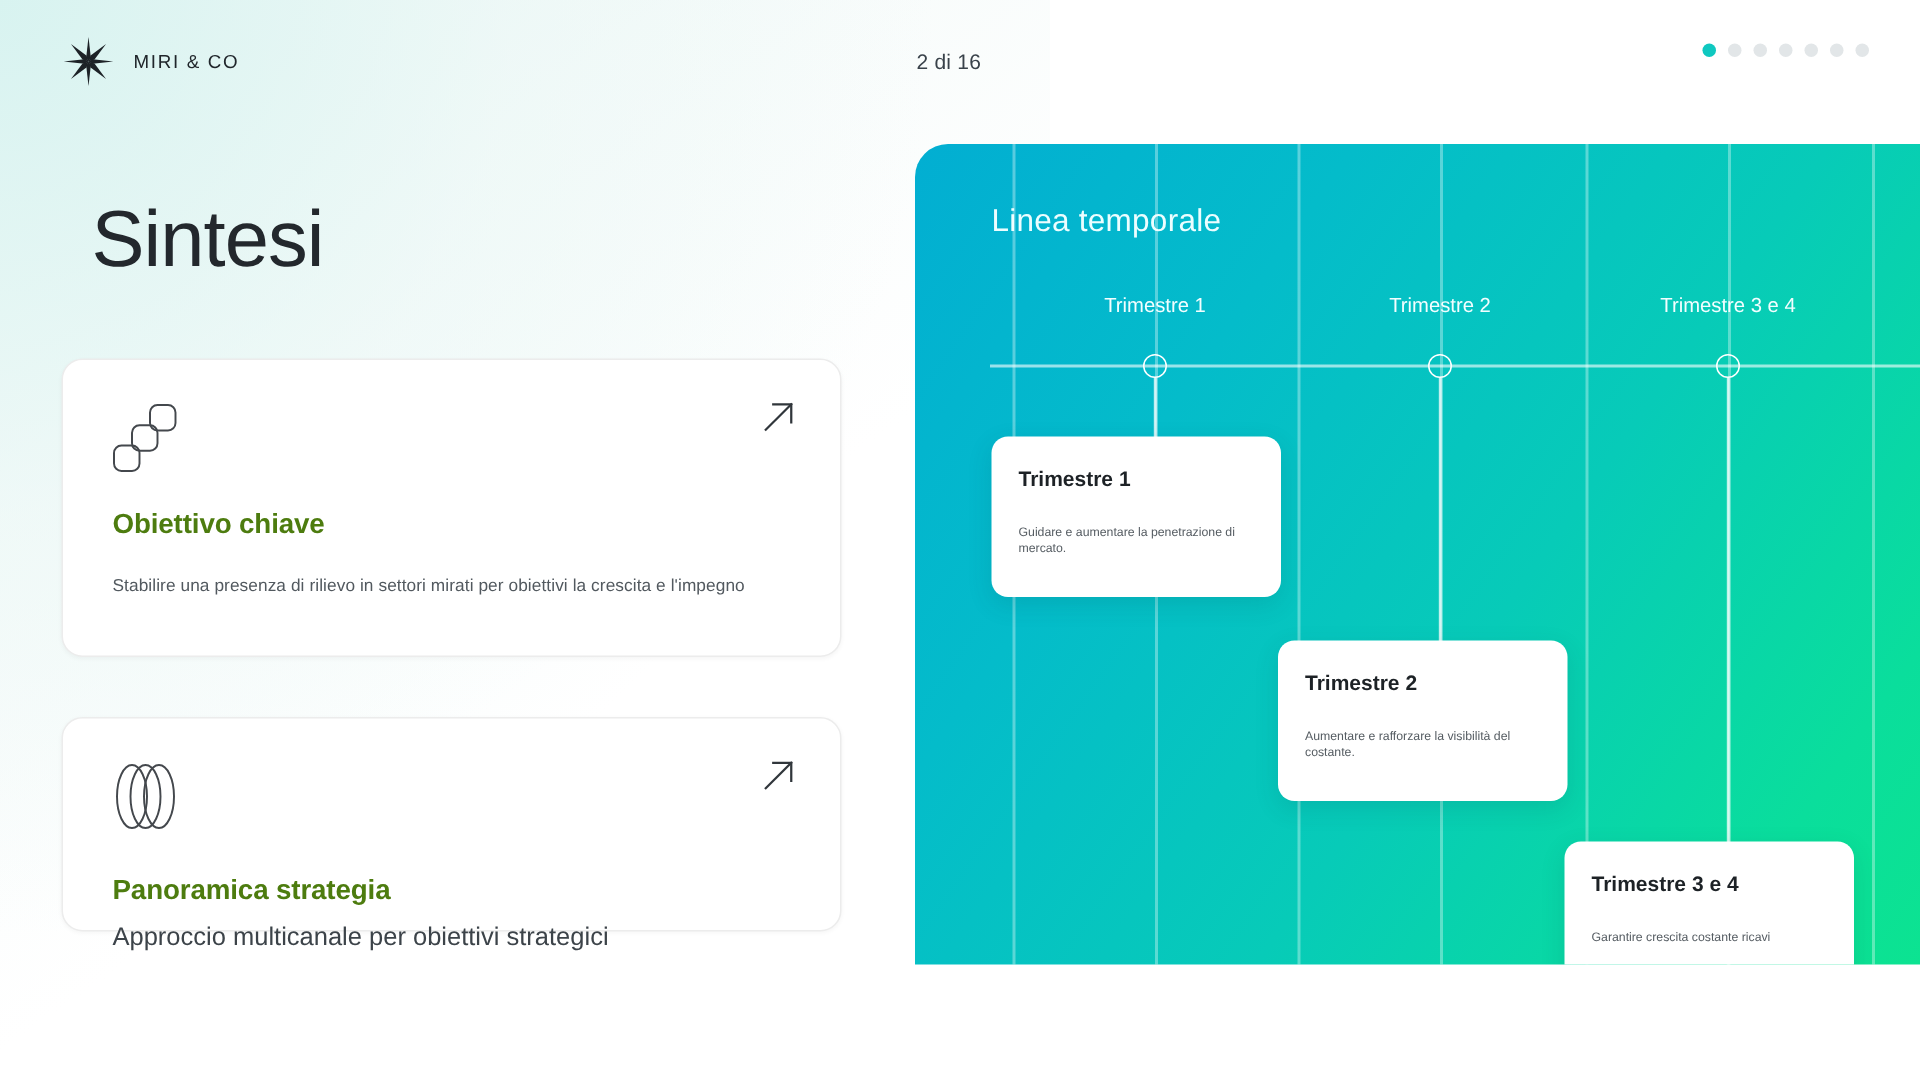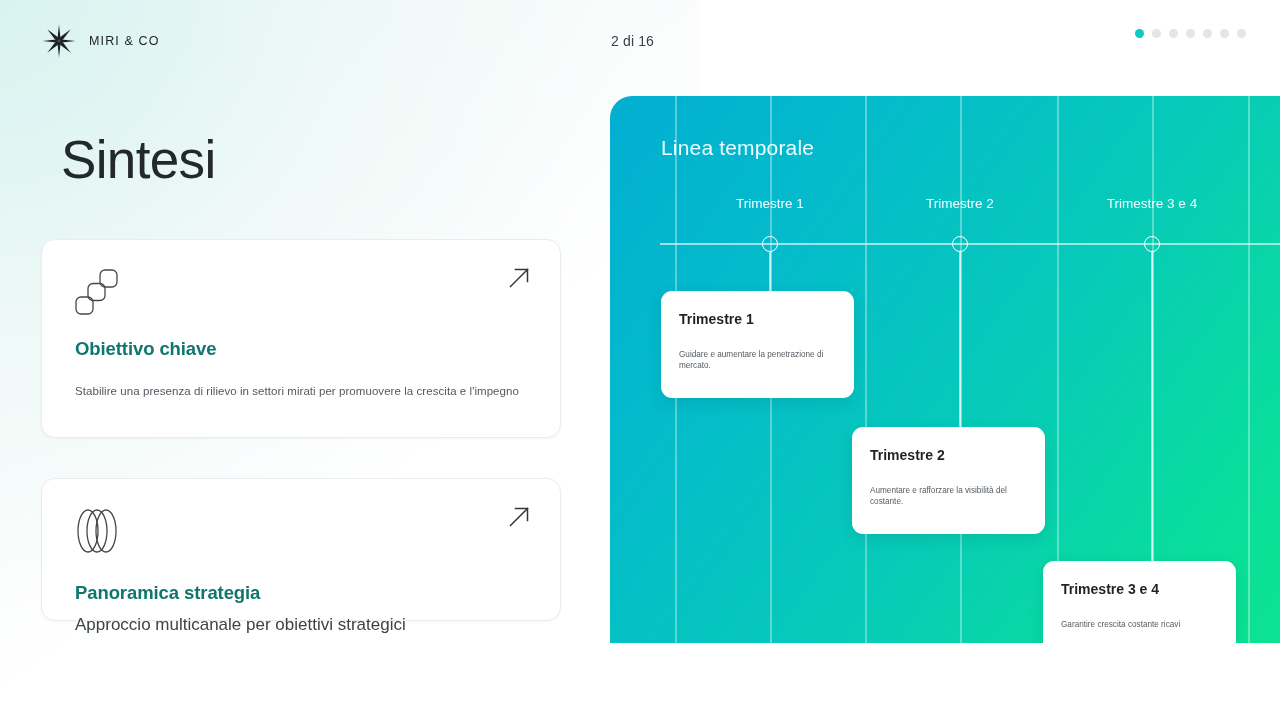--- a/index.html
+++ b/index.html
@@ -55,21 +55,21 @@
     box-shadow:0 1px 3px rgba(16,24,32,.04);
   }
   .card-a { top:239px; height:199px; }
   .card-b { top:478px; height:143px; }
 
   .card-icon { position:absolute; left:33px; top:28px; }
   .card-arrow { position:absolute; right:29px; top:26px; }
 
   .card-h {
     position:absolute; left:33px;
-    font-size:18.5px; font-weight:700; color:#0f766e; letter-spacing:-.005em;
+    font-size:18.5px; font-weight:700; color:#4d7c0f; letter-spacing:-.005em;
   }
   .card-a .card-h { top:98px; }
   .card-b .card-h { top:103px; }
 
   .card-sub { position:absolute; left:33px; color:#52595f; }
   .card-a .card-sub { top:145px; font-size:11.5px; letter-spacing:.005em; }
   .card-b .card-sub { top:136px; font-size:17px; color:#3c4349; }
 
   
   .panel {
@@ -162,21 +162,21 @@
         <rect x="25" y="2" width="17" height="17" rx="5"></rect>
       </g>
     </svg>
     <svg class="card-arrow" width="24" height="24" viewBox="0 0 24 24">
       <g fill="none" stroke="#30363b" stroke-width="1.5" stroke-linecap="square">
         <path d="M3.5 20.5 L20.5 3.5"></path>
         <path d="M8.5 3.5 L20.5 3.5 L20.5 15.5"></path>
       </g>
     </svg>
     <div class="card-h">Obiettivo chiave</div>
-    <div class="card-sub">Stabilire una presenza di rilievo in settori mirati per promuovere la crescita e l'impegno</div>
+    <div class="card-sub">Stabilire una presenza di rilievo in settori mirati per obiettivi la crescita e l'impegno</div>
   </div>
 
   <div class="card card-b">
     <svg class="card-icon" width="46" height="48" viewBox="0 0 46 48">
       <g fill="none" stroke="#44484d" stroke-width="1.3">
         <ellipse cx="13" cy="24" rx="10" ry="21"></ellipse>
         <ellipse cx="22" cy="24" rx="10" ry="21"></ellipse>
         <ellipse cx="31" cy="24" rx="10" ry="21"></ellipse>
       </g>
     </svg>

